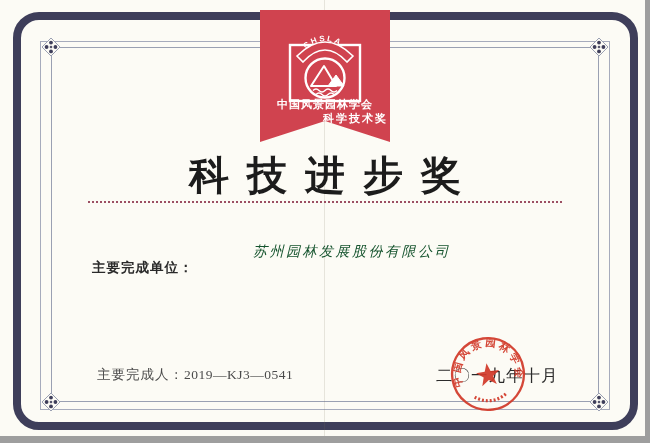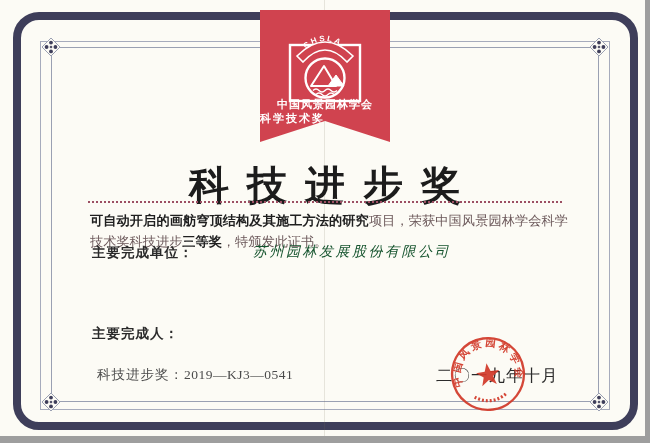--- a/index.html
+++ b/index.html
@@ -22,44 +22,44 @@
   
   .fold{position:absolute;left:324px;top:0;width:1px;height:443px;background:rgba(120,110,90,0.16);}
   
   .ribbon{
     position:absolute;left:260px;top:10px;width:130px;height:132px;background:#d0434f;
     clip-path:polygon(0 0,100% 0,100% 100%,50% 84%,0 100%);z-index:2;
   }
   .logo{position:absolute;left:27px;top:24px;width:76px;height:70px;}
   .org-line1{position:absolute;left:0;top:87px;width:130px;text-align:center;color:#fff;
     font-family:"Liberation Sans",sans-serif;font-weight:700;font-size:11px;letter-spacing:1px;}
-  .org-line2{position:absolute;left:0;top:101px;width:116px;text-align:left;color:#fff;
-    font-family:"Liberation Sans",sans-serif;font-weight:700;font-size:11px;letter-spacing:2px;}
+  .org-line2{position:absolute;left:0;top:101px;width:116px;text-align:right;color:#fff;
+    font-family:"Liberation Sans",sans-serif;font-weight:700;font-size:11px;letter-spacing:2px;padding-left:12px;}
   
   .title{
-    position:absolute;left:0;top:158px;width:650px;text-align:center;
+    position:absolute;left:0;top:148px;width:650px;text-align:center;
     font-size:40px;font-weight:600;color:#1c1c1c;letter-spacing:18px;padding-left:18px;box-sizing:border-box;
     font-family:"Liberation Serif",serif;
   }
   .dotted-rule{position:absolute;left:88px;top:201px;width:474px;border-top:2px dotted #9c4f63;}
   
   .body-text{
     position:absolute;left:90px;top:210px;width:478px;font-size:13.2px;line-height:21px;
     color:#6b585a;font-family:"Liberation Serif",serif;text-align:justify;
   }
   .body-text b{font-family:"Liberation Sans",sans-serif;font-weight:700;color:#1f1f1f;}
   .field-label{
     position:absolute;font-family:"Liberation Sans",sans-serif;font-weight:700;
     font-size:13.5px;color:#2a2a2a;letter-spacing:1px;
   }
   .kai{
     position:absolute;font-family:"Liberation Serif",serif;font-style:italic;
     color:#14532d;
   }
-  .unit-label{left:92px;top:244px;}
+  .unit-label{left:92px;top:259px;}
   .unit-value{left:253px;top:243px;font-size:14px;letter-spacing:2.5px;}
   .people-label{left:92px;top:325px;}
   .people-value{left:176px;top:324px;font-size:13.5px;letter-spacing:1px;}
   .certno{
     position:absolute;left:97px;top:366px;font-size:13.5px;color:#4b4b4b;
     font-family:"Liberation Sans",sans-serif;letter-spacing:1px;
   }
   .certno .num{font-family:"Liberation Serif",serif;letter-spacing:0.5px;text-align:right;}
   .date{
     position:absolute;left:436px;top:365px;font-size:16.5px;color:#2b2b2b;
@@ -127,28 +127,26 @@
       <path d="M26,56.5 q3,-3 6,0 q3,3 6,0 q3,-3 6,0 q3,3 6,0" fill="none" stroke="#ffffff" stroke-width="1.5"></path>
       <path d="M29,60.5 q3,-3 6,0 q3,3 6,0 q3,-3 6,0" fill="none" stroke="#ffffff" stroke-width="1.5"></path>
     </svg>
     <div class="org-line1">中国风景园林学会</div>
     <div class="org-line2">科学技术奖</div>
   </div>
 
   <div class="title">科技进步奖</div>
   <div class="dotted-rule"></div>
 
-  <div class="body-text"><b>可自动开启的画舫穹顶结构及其施工方法的研究</b><span>项目，荣获中国风景园林学会科学技术奖科技进步</span><b>三等奖</b><span>，特颁发此证书。</span></div>
 
   <div class="field-label unit-label">主要完成单位：</div>
   <div class="kai unit-value">苏州园林发展股份有限公司</div>
 
-  <div class="field-label people-label">主要完成人：</div>
 
-  <div class="certno"><span>科技进步奖：</span><span class="num">2019—KJ3—0541</span></div>
+  <div class="certno"><span>主要完成人：</span><span class="num">2019—KJ3—0541</span></div>
 
   <div class="date">二〇一九年十月</div>
   <svg class="seal" viewBox="0 0 100 100">
     <defs>
       <path id="sealArc" d="M 17,63 A 35.5,35.5 0 1 1 83,63"></path>
       <path id="sealBottomArc" d="M 29,77 A 34,34 0 0 0 71,77"></path>
     </defs>
     <g transform="rotate(-8 50 50)">
       <circle cx="50" cy="50" r="46" fill="none" stroke="#d23a2a" stroke-width="3"></circle>
       <text font-family="Liberation Serif, serif" font-size="13.5" font-weight="700" fill="#d23a2a" letter-spacing="3.5">

